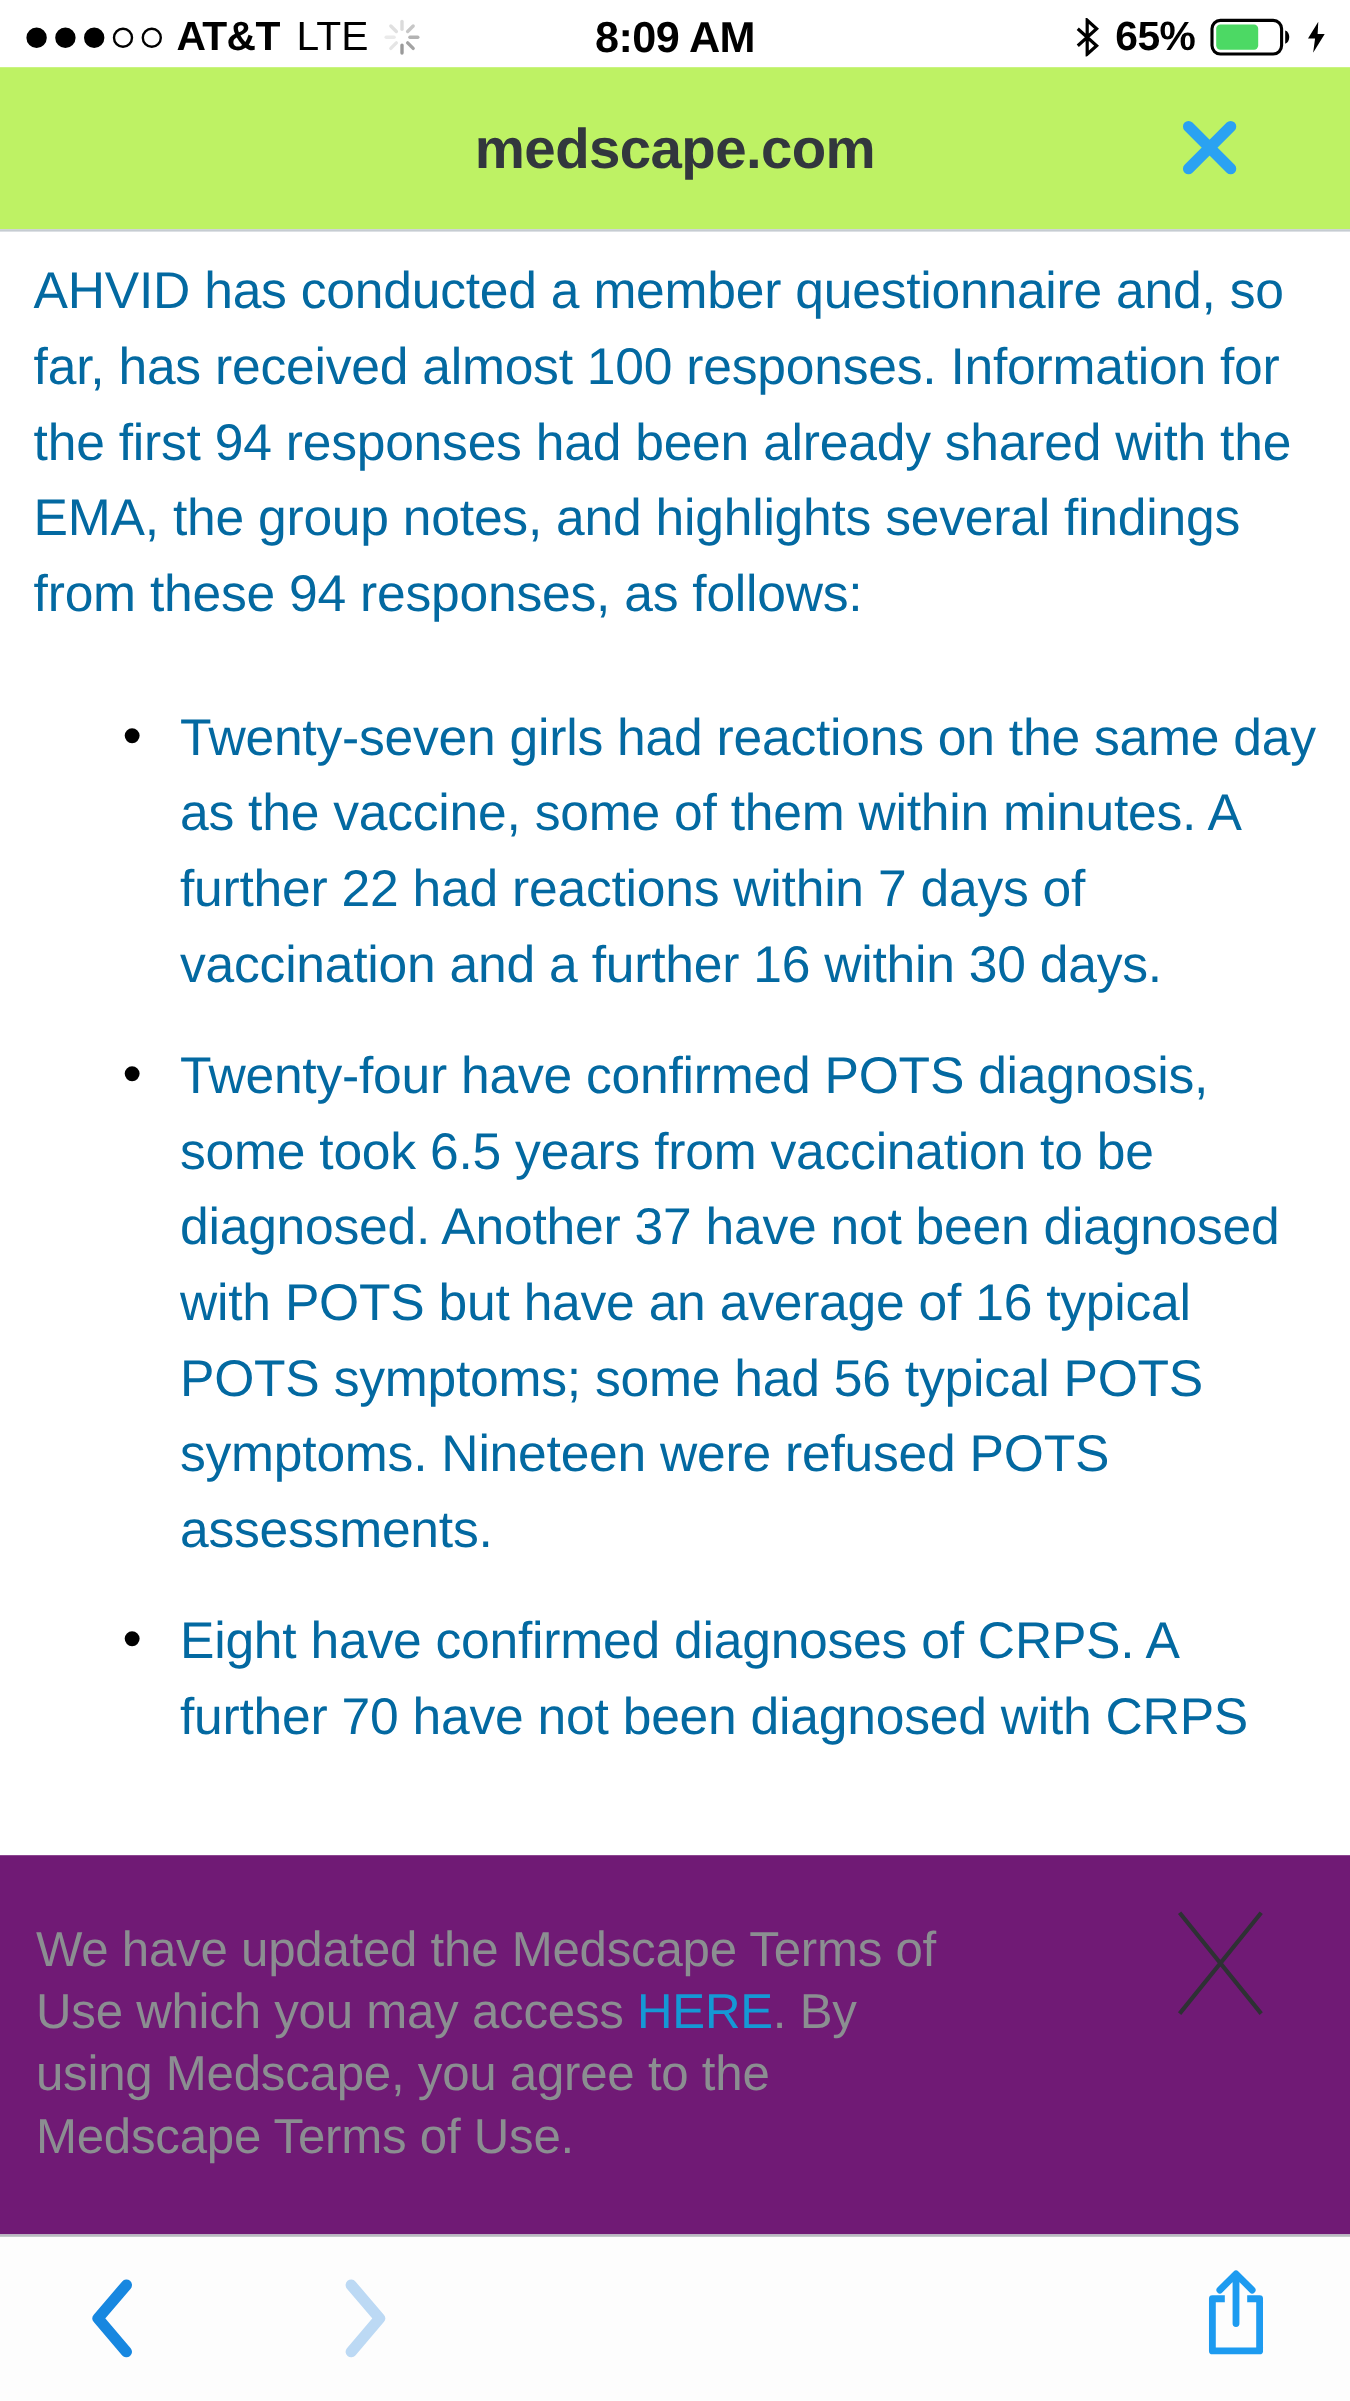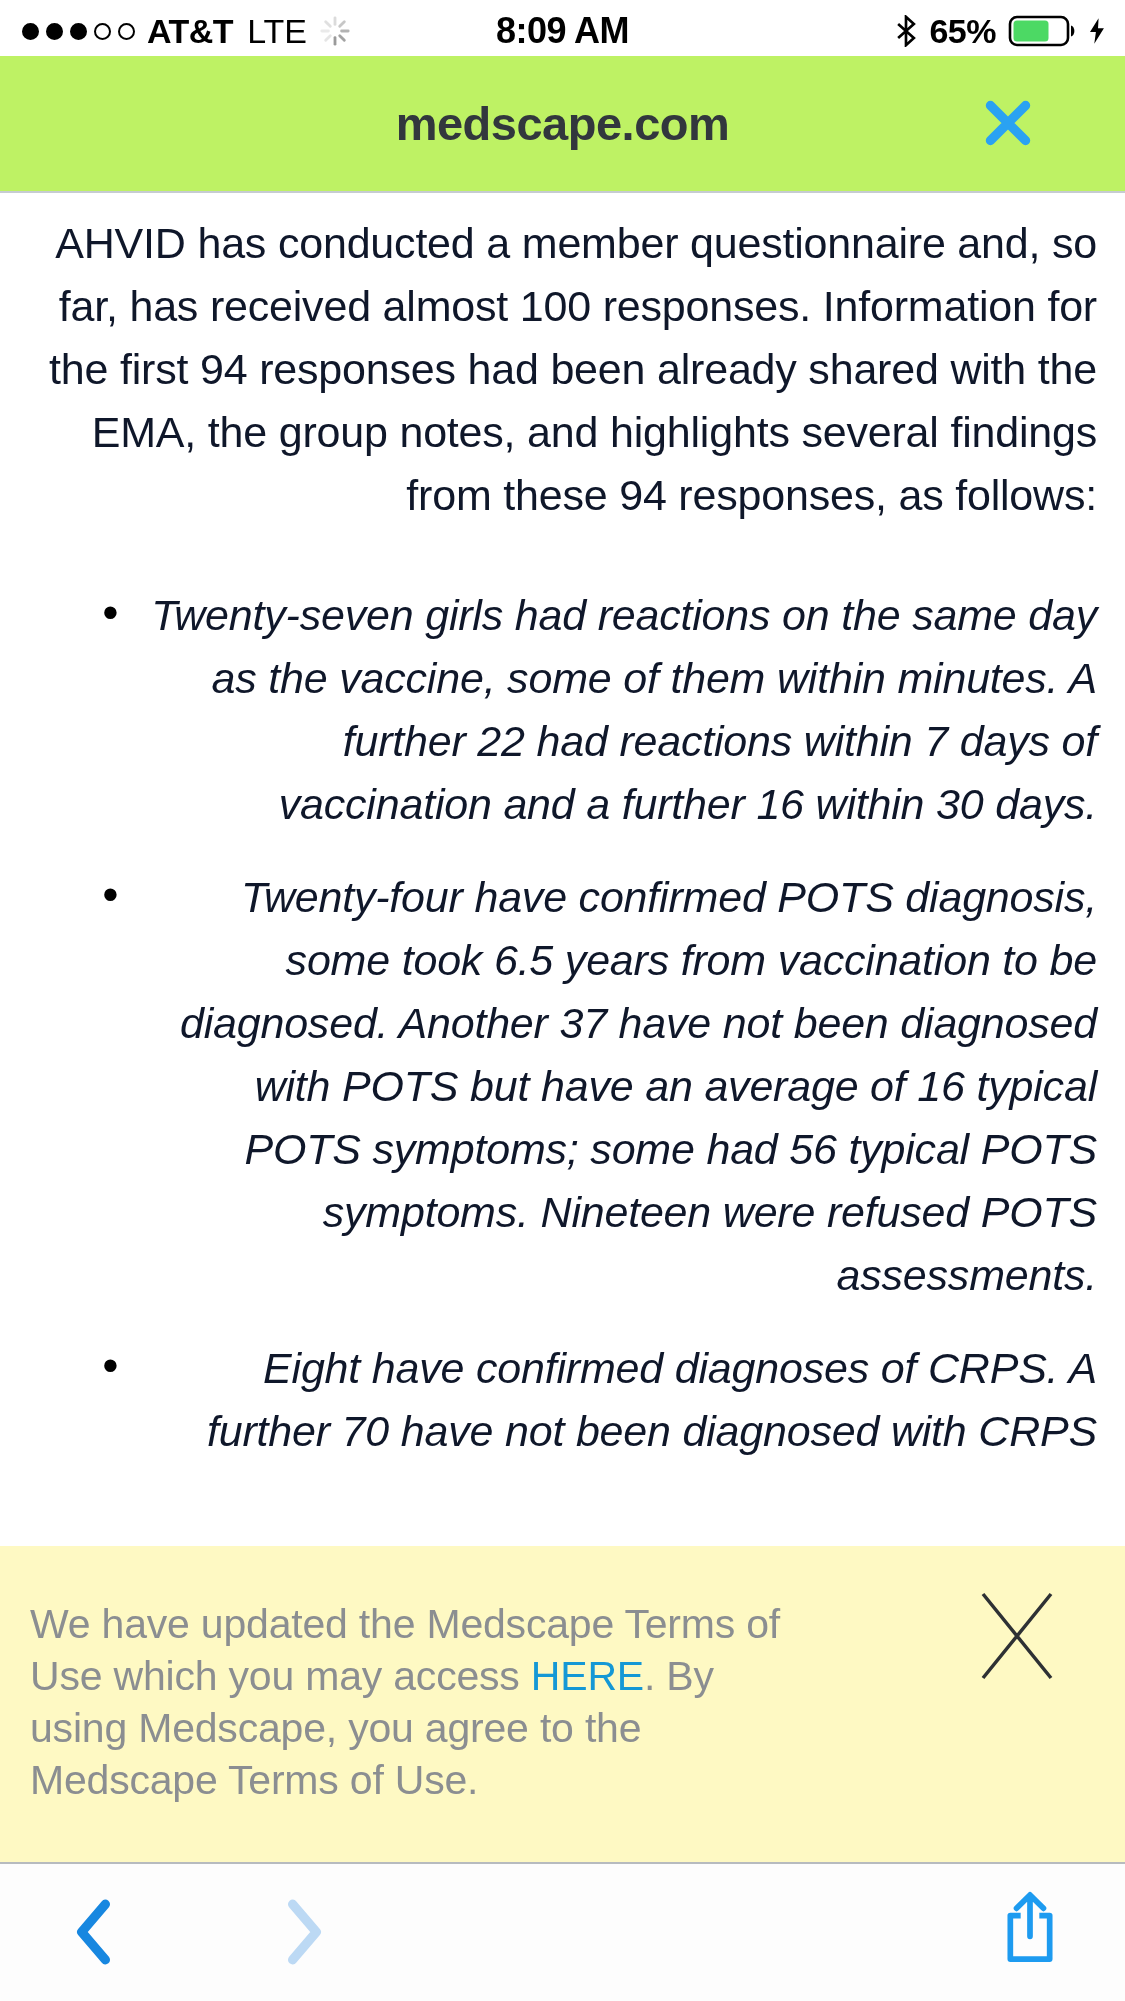--- a/index.html
+++ b/index.html
@@ -36,32 +36,32 @@
     position:absolute;right:86px;top:36px;width:62px;height:62px;
     background:none;border:none;padding:0;cursor:pointer;
   }
   .header-divider{
     position:absolute;top:191px;left:0;width:100%;height:0;
     border-top:2px solid #c6ccd2;
   }
   
   .content{
     position:absolute;top:212px;left:28px;width:1069px;
-    font-size:43px;line-height:63px;letter-spacing:-0.2px;color:#0f172a;text-align:right;
+    font-size:43px;line-height:63px;letter-spacing:-0.2px;color:#0369a1;
   }
   .content p{margin:0 0 57px 0;}
   .content ul{margin:0;padding:0 0 0 122px;list-style:none;}
-  .content li{position:relative;margin-bottom:30px;font-style:italic;}
+  .content li{position:relative;margin-bottom:30px;}
   .content li::before{
     content:"\2022";position:absolute;left:-48px;top:-3px;font-size:46px;color:#000;
   }
   
   .terms-banner{
     position:absolute;left:0;top:1546px;width:100%;height:318px;
-    background:#fef9c3;box-sizing:border-box;padding:52px 0 0 30px;z-index:5;
+    background:#701a75;box-sizing:border-box;padding:52px 0 0 30px;z-index:5;
   }
   .banner-text{
     margin:0;width:775px;font-size:41px;line-height:52px;color:#8b8e91;letter-spacing:-0.2px;
   }
   .banner-text a{color:#1598d5;text-decoration:none;cursor:pointer;}
   .banner-close{
     position:absolute;right:62px;top:40px;width:92px;height:100px;
     background:none;border:none;padding:0;cursor:pointer;
   }
   

